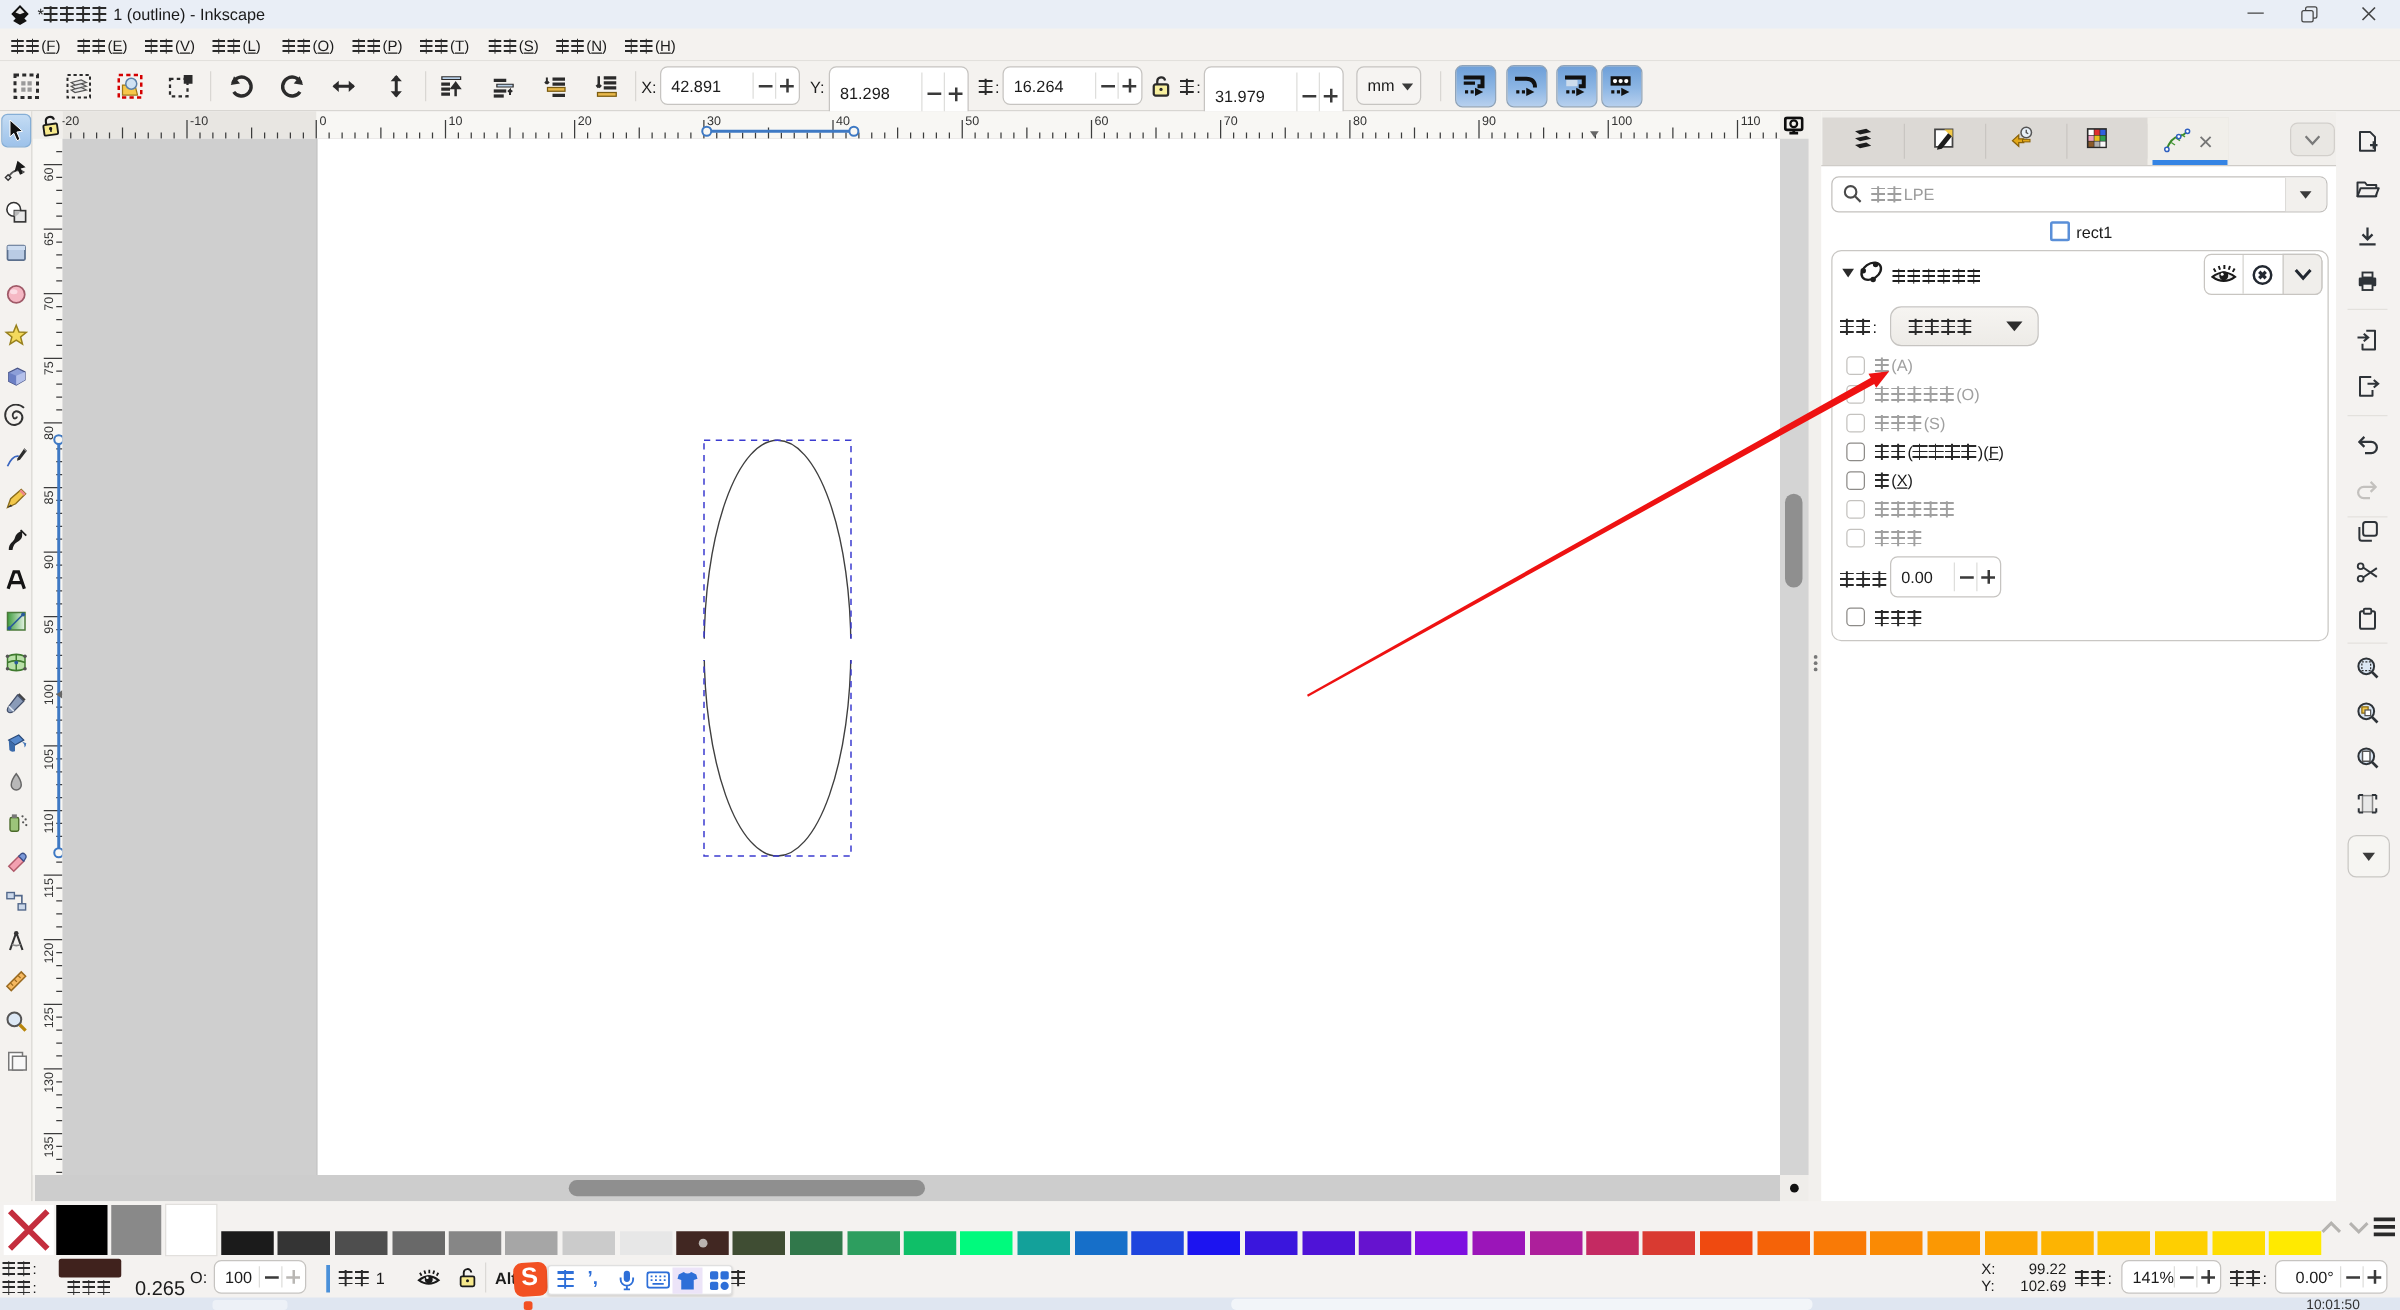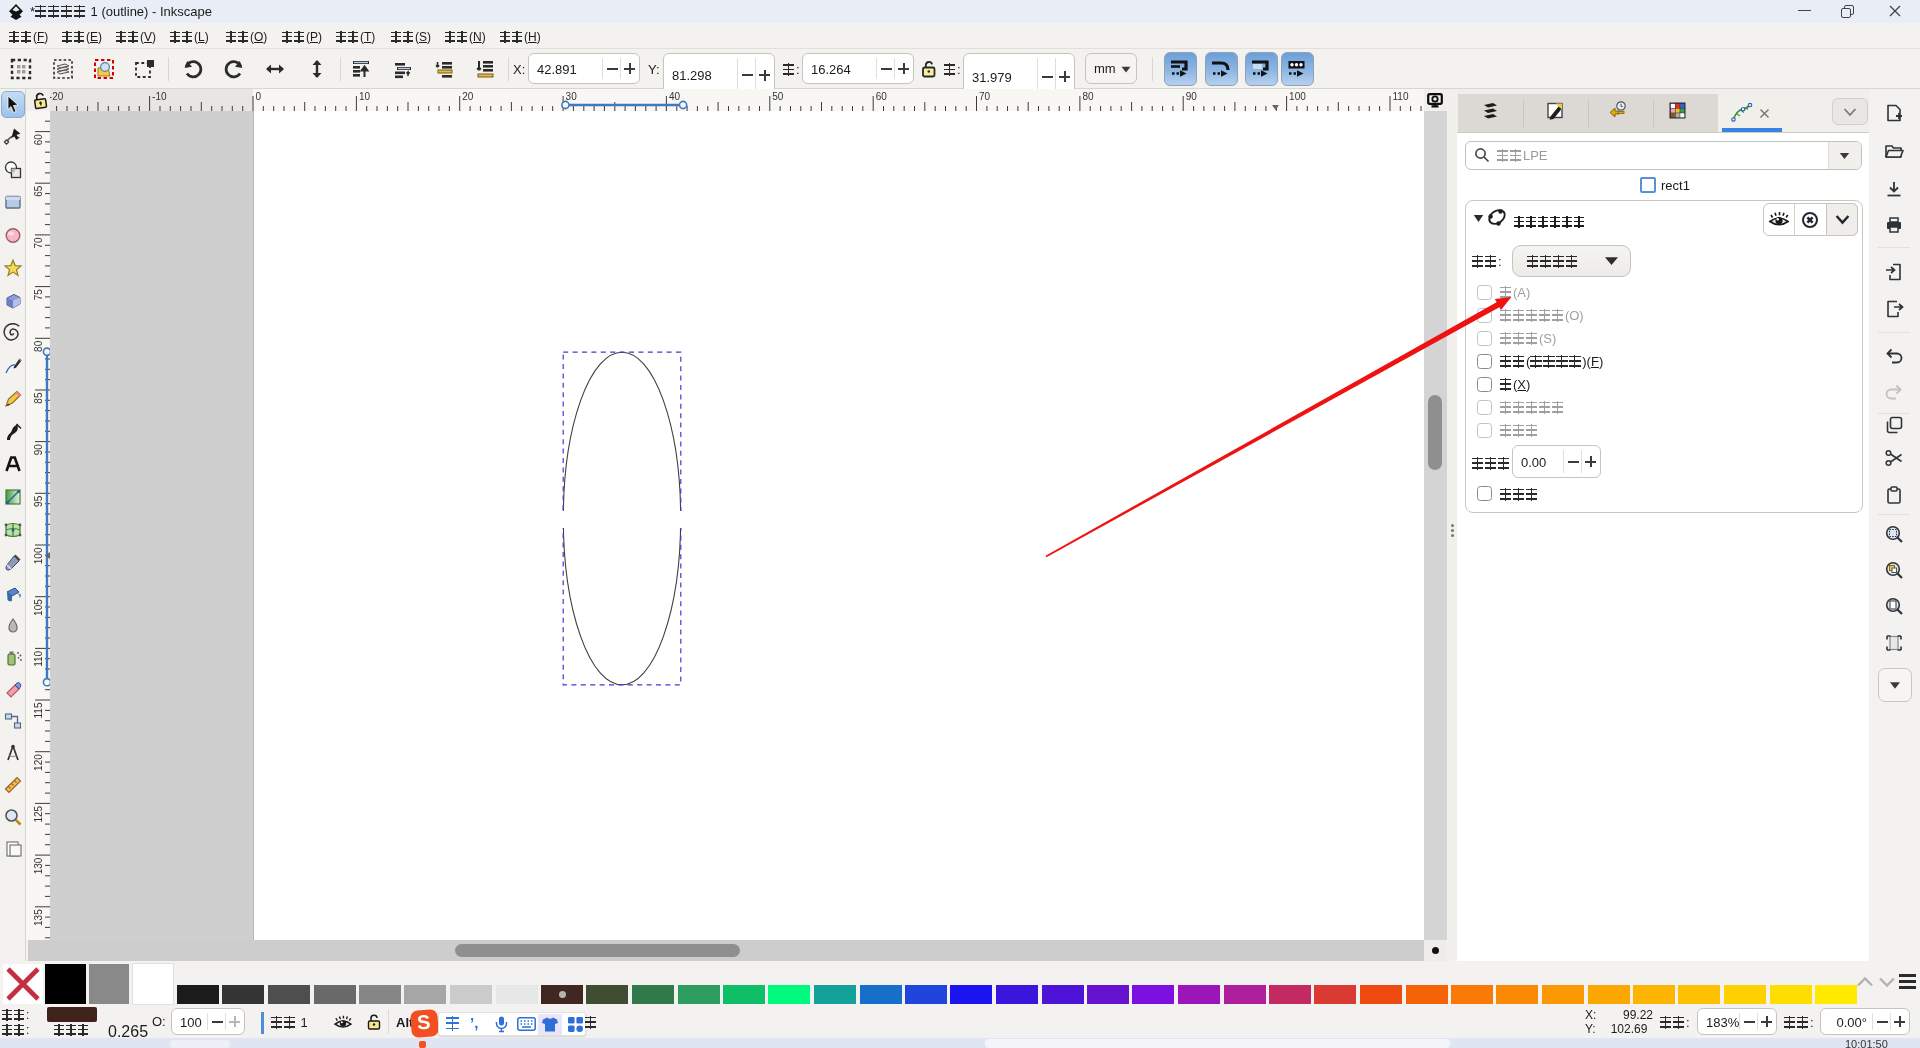--- a/index.html
+++ b/index.html
@@ -679,24 +679,24 @@
 <svg class="abs" style="left:567px;top:1016px" width="17" height="17" viewBox="0 0 17 17">
     <rect x="1" y="1" width="6.6" height="6.6" rx="1.4" fill="#2e6fd8"></rect>
     <rect x="9.4" y="1" width="6.6" height="6.6" rx="1.4" fill="#2e6fd8"></rect>
     <rect x="1" y="9.4" width="6.6" height="6.6" rx="1.4" fill="#2e6fd8"></rect>
     <rect x="9.4" y="9.4" width="6.6" height="6.6" rx="3.3" fill="#2e6fd8"></rect>
   </svg>
 <div class="abs" style="left:585px;top:1015px;font-size:13px;color:#1b1b1b"><span class="cjk" style="height:13px;vertical-align:-2px"><i style="display:inline-block;width:11.4px;height:13px;margin-right:1.6px;background:linear-gradient(to right, transparent 4.8px, #2a2a2a 4.8px 6.2px, transparent 6.2px),linear-gradient(to bottom, transparent 1.0px, #2a2a2a 1.0px 2.5px, transparent 2.5px 5.5px, #2a2a2a 5.5px 6.9px, transparent 6.9px 10.1px, #2a2a2a 10.1px 11.6px, transparent 11.6px)"></i></span></div>
 <div class="abs" style="left:1585px;top:1008px;font-size:12px;color:#1b1b1b">X:</div>
 <div class="abs" style="left:1605px;top:1008px;width:48px;text-align:right;font-size:12px;color:#1b1b1b">99.22</div>
 <div class="abs" style="left:1585px;top:1022px;font-size:12px;color:#1b1b1b">Y:</div>
-<div class="abs" style="left:1605px;top:1022px;width:48px;text-align:center;font-size:12px;color:#1b1b1b">102.69</div>
+<div class="abs" style="left:1605px;top:1022px;width:48px;text-align:right;font-size:12px;color:#1b1b1b">102.69</div>
 <div class="abs" style="left:1660px;top:1015px;font-size:13px;color:#1b1b1b"><span class="cjk" style="height:13px;vertical-align:-2px"><i style="display:inline-block;width:11.4px;height:13px;margin-right:1.6px;background:linear-gradient(to right, transparent 4.8px, #2a2a2a 4.8px 6.2px, transparent 6.2px),linear-gradient(to bottom, transparent 1.0px, #2a2a2a 1.0px 2.5px, transparent 2.5px 5.5px, #2a2a2a 5.5px 6.9px, transparent 6.9px 10.1px, #2a2a2a 10.1px 11.6px, transparent 11.6px)"></i><i style="display:inline-block;width:11.4px;height:13px;margin-right:1.6px;background:linear-gradient(to right, transparent 4.8px, #2a2a2a 4.8px 6.2px, transparent 6.2px),linear-gradient(to bottom, transparent 1.0px, #2a2a2a 1.0px 2.5px, transparent 2.5px 5.5px, #2a2a2a 5.5px 6.9px, transparent 6.9px 10.1px, #2a2a2a 10.1px 11.6px, transparent 11.6px)"></i></span>:</div>
 <div class="spin" style="left:1697px;top:1008px;width:80px;height:27px">
-    <span style="position:absolute;left:8px;top:50%;transform:translateY(-50%);font-size:13px;color:#1b1b1b;white-space:nowrap">183%</span>
+    <span style="position:absolute;left:8px;top:50%;transform:translateY(-50%);font-size:13px;color:#1b1b1b;white-space:nowrap">141%</span>
     <i style="position:absolute;right:18px;top:4px;bottom:4px;width:1px;background:#dededc"></i>
     <i style="position:absolute;right:36px;top:4px;bottom:4px;width:1px;background:#dededc"></i>
     <b style="position:absolute;right:21px;top:50%;margin-top:-1px;width:11px;height:2px;background:#3a3a3a"></b>
     <b style="position:absolute;right:4px;top:50%;margin-top:-1px;width:11px;height:2px;background:#3a3a3a"></b>
     <b style="position:absolute;right:8px;top:50%;margin-top:-5.5px;width:2px;height:11px;background:#3a3a3a"></b>
   </div>
 <div class="abs" style="left:1784px;top:1015px;font-size:13px;color:#1b1b1b"><span class="cjk" style="height:13px;vertical-align:-2px"><i style="display:inline-block;width:11.4px;height:13px;margin-right:1.6px;background:linear-gradient(to right, transparent 4.8px, #2a2a2a 4.8px 6.2px, transparent 6.2px),linear-gradient(to bottom, transparent 1.0px, #2a2a2a 1.0px 2.5px, transparent 2.5px 5.5px, #2a2a2a 5.5px 6.9px, transparent 6.9px 10.1px, #2a2a2a 10.1px 11.6px, transparent 11.6px)"></i><i style="display:inline-block;width:11.4px;height:13px;margin-right:1.6px;background:linear-gradient(to right, transparent 4.8px, #2a2a2a 4.8px 6.2px, transparent 6.2px),linear-gradient(to bottom, transparent 1.0px, #2a2a2a 1.0px 2.5px, transparent 2.5px 5.5px, #2a2a2a 5.5px 6.9px, transparent 6.9px 10.1px, #2a2a2a 10.1px 11.6px, transparent 11.6px)"></i></span>:</div>
 <div class="spin" style="left:1820px;top:1008px;width:90px;height:27px">
     <span style="position:absolute;right:42px;top:50%;transform:translateY(-50%);font-size:13px;color:#1b1b1b;white-space:nowrap">0.00°</span>
     <i style="position:absolute;right:18px;top:4px;bottom:4px;width:1px;background:#dededc"></i>

